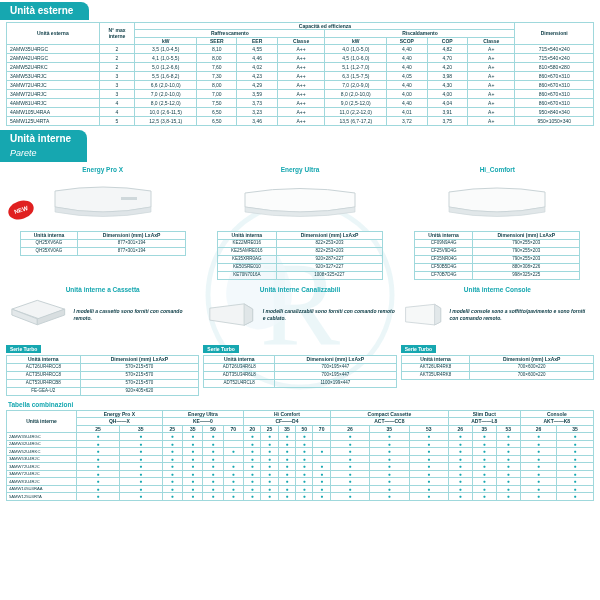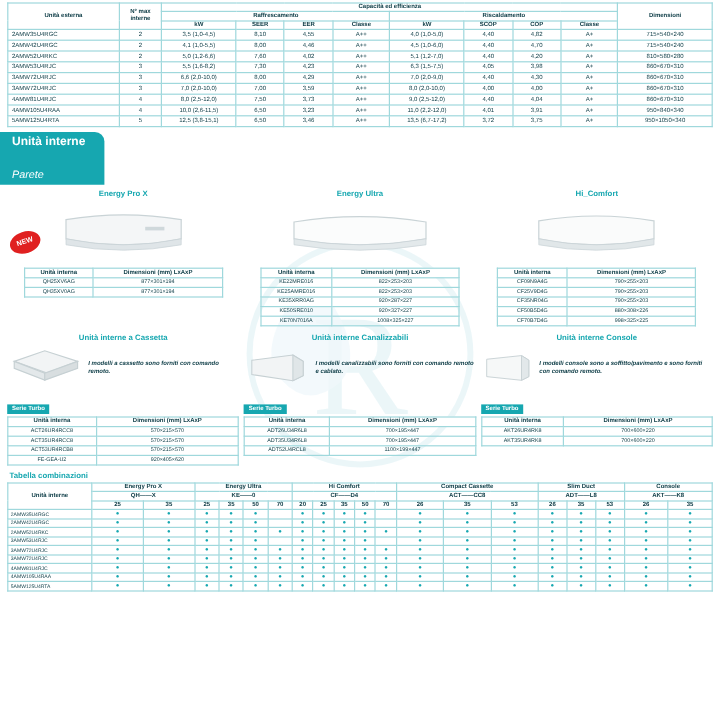--- a/index.html
+++ b/index.html
@@ -32,21 +32,21 @@
     padding: 3px 16px 4px 10px;
     font-size: 10px;
     font-weight: bold;
     border-radius: 0 8px 0 0;
   }
   .section-tab .sub {
     display: block;
     font-style: italic;
     font-weight: normal;
     font-size: 9px;
-    margin-top: 16px;
+    margin-top: 4px;
   }
   .band {
     position: relative;
     z-index: 1;
   }
   
   table {
     border-collapse: collapse;
     font-size: 5px;
     width: 100%;
@@ -137,20 +137,23 @@
 
 <div class="page">
 
   <svg class="watermark" viewBox="0 0 300 200">
     <circle cx="150" cy="100" r="92" fill="none" stroke="#bfe3ea" stroke-width="5"></circle>
     <text x="150" y="150" font-size="120" fill="#bfe3ea" text-anchor="middle" font-family="Liberation Serif, serif">R</text>
     <path d="M90 60 q-25 40 -5 62 q22 24 48 2 q20 -22 -5 -64 z" fill="#cfe9f2" opacity="0.8"></path>
   </svg>
 
   <div class="band">
+    <div class="section-tab">
+      <span>Unità esterne</span>
+    </div>
     <div class="sep"></div>
     <table id="outer-table">
       <thead>
         <tr>
           <th rowspan="3" style="width:78px">Unità esterna</th>
           <th rowspan="3" style="width:30px">N° max interne</th>
           <th colspan="8">Capacità ed efficienza</th>
           <th rowspan="3" style="width:66px">Dimensioni</th>
         </tr>
         <tr>

